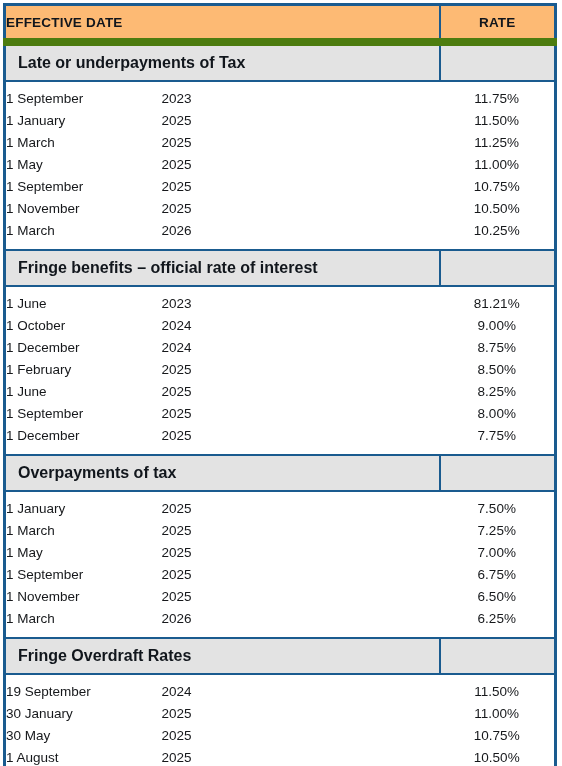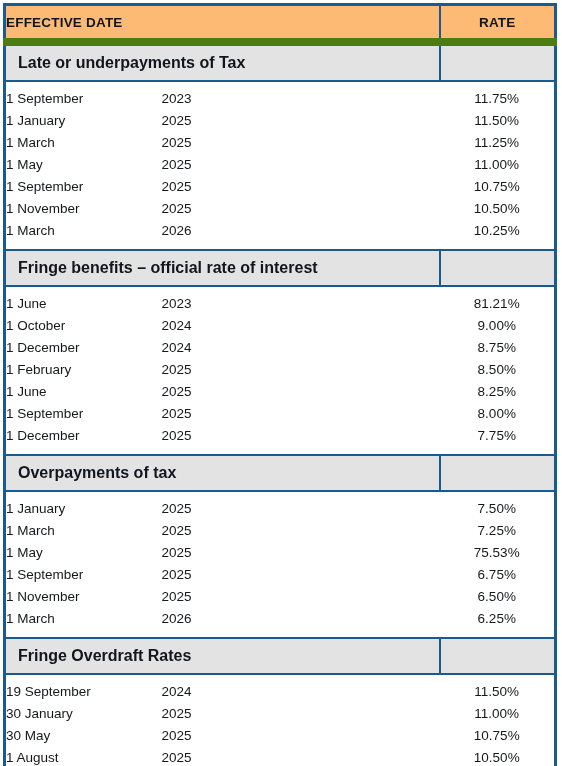--- a/index.html
+++ b/index.html
@@ -213,21 +213,21 @@
           <td class="cell-rate">7.50%</td>
         </tr>
         <tr class="data-row">
           <td class="cell-month">1 March</td>
           <td class="cell-year">2025</td>
           <td class="cell-rate">7.25%</td>
         </tr>
         <tr class="data-row">
           <td class="cell-month">1 May</td>
           <td class="cell-year">2025</td>
-          <td class="cell-rate">75.53%</td>
+          <td class="cell-rate">7.00%</td>
         </tr>
         <tr class="data-row">
           <td class="cell-month">1 September</td>
           <td class="cell-year">2025</td>
           <td class="cell-rate">6.75%</td>
         </tr>
         <tr class="data-row">
           <td class="cell-month">1 November</td>
           <td class="cell-year">2025</td>
           <td class="cell-rate">6.50%</td>

